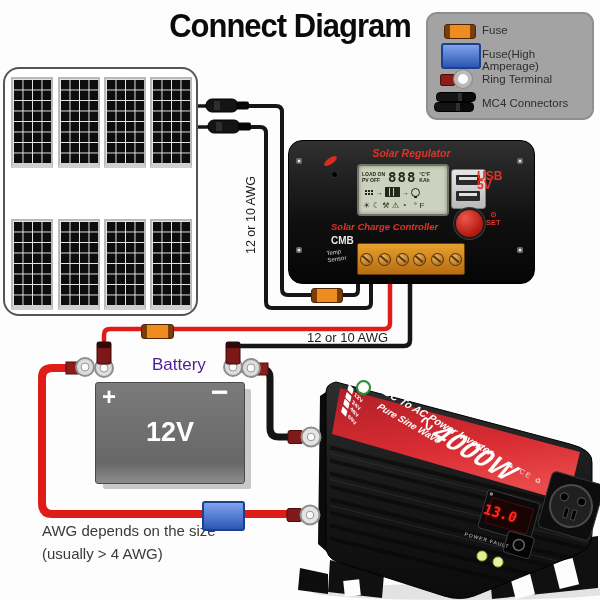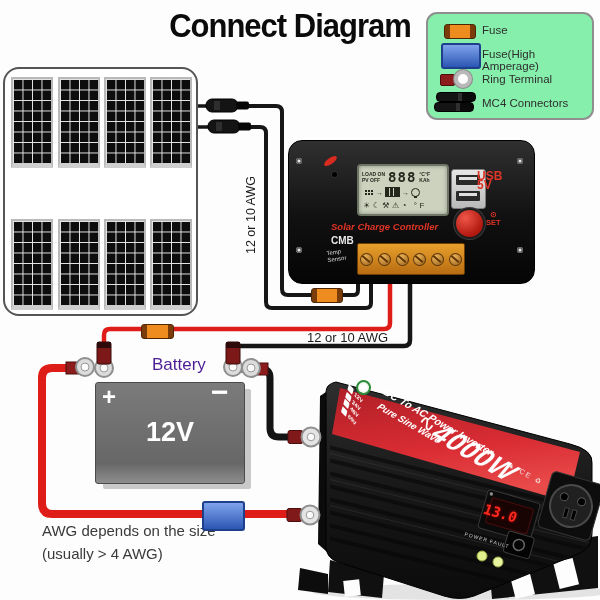--- a/index.html
+++ b/index.html
@@ -3,21 +3,21 @@
 <meta charset="utf-8">
 <style>
   html,body{margin:0;padding:0;background:#ffffff;}
   #stage{position:relative;width:600px;height:600px;background:#fdfdfd;overflow:hidden;
          font-family:"Liberation Sans",sans-serif;}
   .abs{position:absolute;}
   
   #main-title{left:140px;top:8px;width:300px;text-align:center;font-size:31px;font-weight:bold;
               color:#0b0b0b;letter-spacing:-1px;transform:scaleY(1.08);}
   
-  #legend{left:426px;top:12px;width:164px;height:104px;border:2px solid #8f8f8f;border-radius:11px;background:#86efac;}
+  #legend{left:426px;top:12px;width:164px;height:104px;border:2px solid #8f8f8f;border-radius:11px;background:#a3a3a3;}
   .lg-label{position:absolute;left:54px;font-size:11.5px;color:#2e2e2e;}
   .fuse-o{background:linear-gradient(90deg,#7a3c08 0 5px,#ef8c1f 5px calc(100% - 5px),#7a3c08 calc(100% - 5px));
           border:1px solid #4e2604;border-radius:3px;}
   .fuse-b{background:linear-gradient(#7fa4ec,#2c56b4);border:2px solid #1d3f8c;border-radius:3px;}
   .ring-sleeve{background:#8c1c1c;border:1px solid #4d0e0e;border-radius:2px;}
   .ring-circle{border:4px solid #b9b9b9;background:#fdfdfd;border-radius:50%;box-shadow:0 0 0 1px #8a8a8a;}
   .mc4{background:linear-gradient(90deg,#141414 0 55%,#2f2f2f 55% 65%,#0a0a0a 65% 100%);
        border-radius:4px;border:1px solid #000;}
   
   #solar-box{left:3px;top:67px;width:191px;height:245px;background:#fff;border:2.5px solid #555;border-radius:16px;}
@@ -247,20 +247,21 @@
   </div>
 
   <div class="abs" id="awg-vert" style="z-index:2;">12 or 10 AWG</div>
   <div class="abs" id="awg-horiz" style="z-index:2;">12 or 10 AWG</div>
 
   <div class="abs" id="controller" style="z-index:2;">
     <div class="hole" style="left:7px;top:17px;"></div>
     <div class="hole" style="left:228px;top:17px;"></div>
     <div class="hole" style="left:7px;top:106px;"></div>
     <div class="hole" style="left:228px;top:106px;"></div>
+    <div class="abs" id="ctrl-reg">Solar Regulator</div>
     <div class="abs" id="ctrl-led"></div>
     <div class="abs" id="ctrl-dot"></div>
     <div class="abs" id="lcd">
       <div class="lcd-row1">
         <div>
           <div class="lcd-tiny">LOAD ON</div>
           <div class="lcd-tiny">PV OFF</div>
         </div>
         <div id="lcd-digits">888</div>
         <div>

